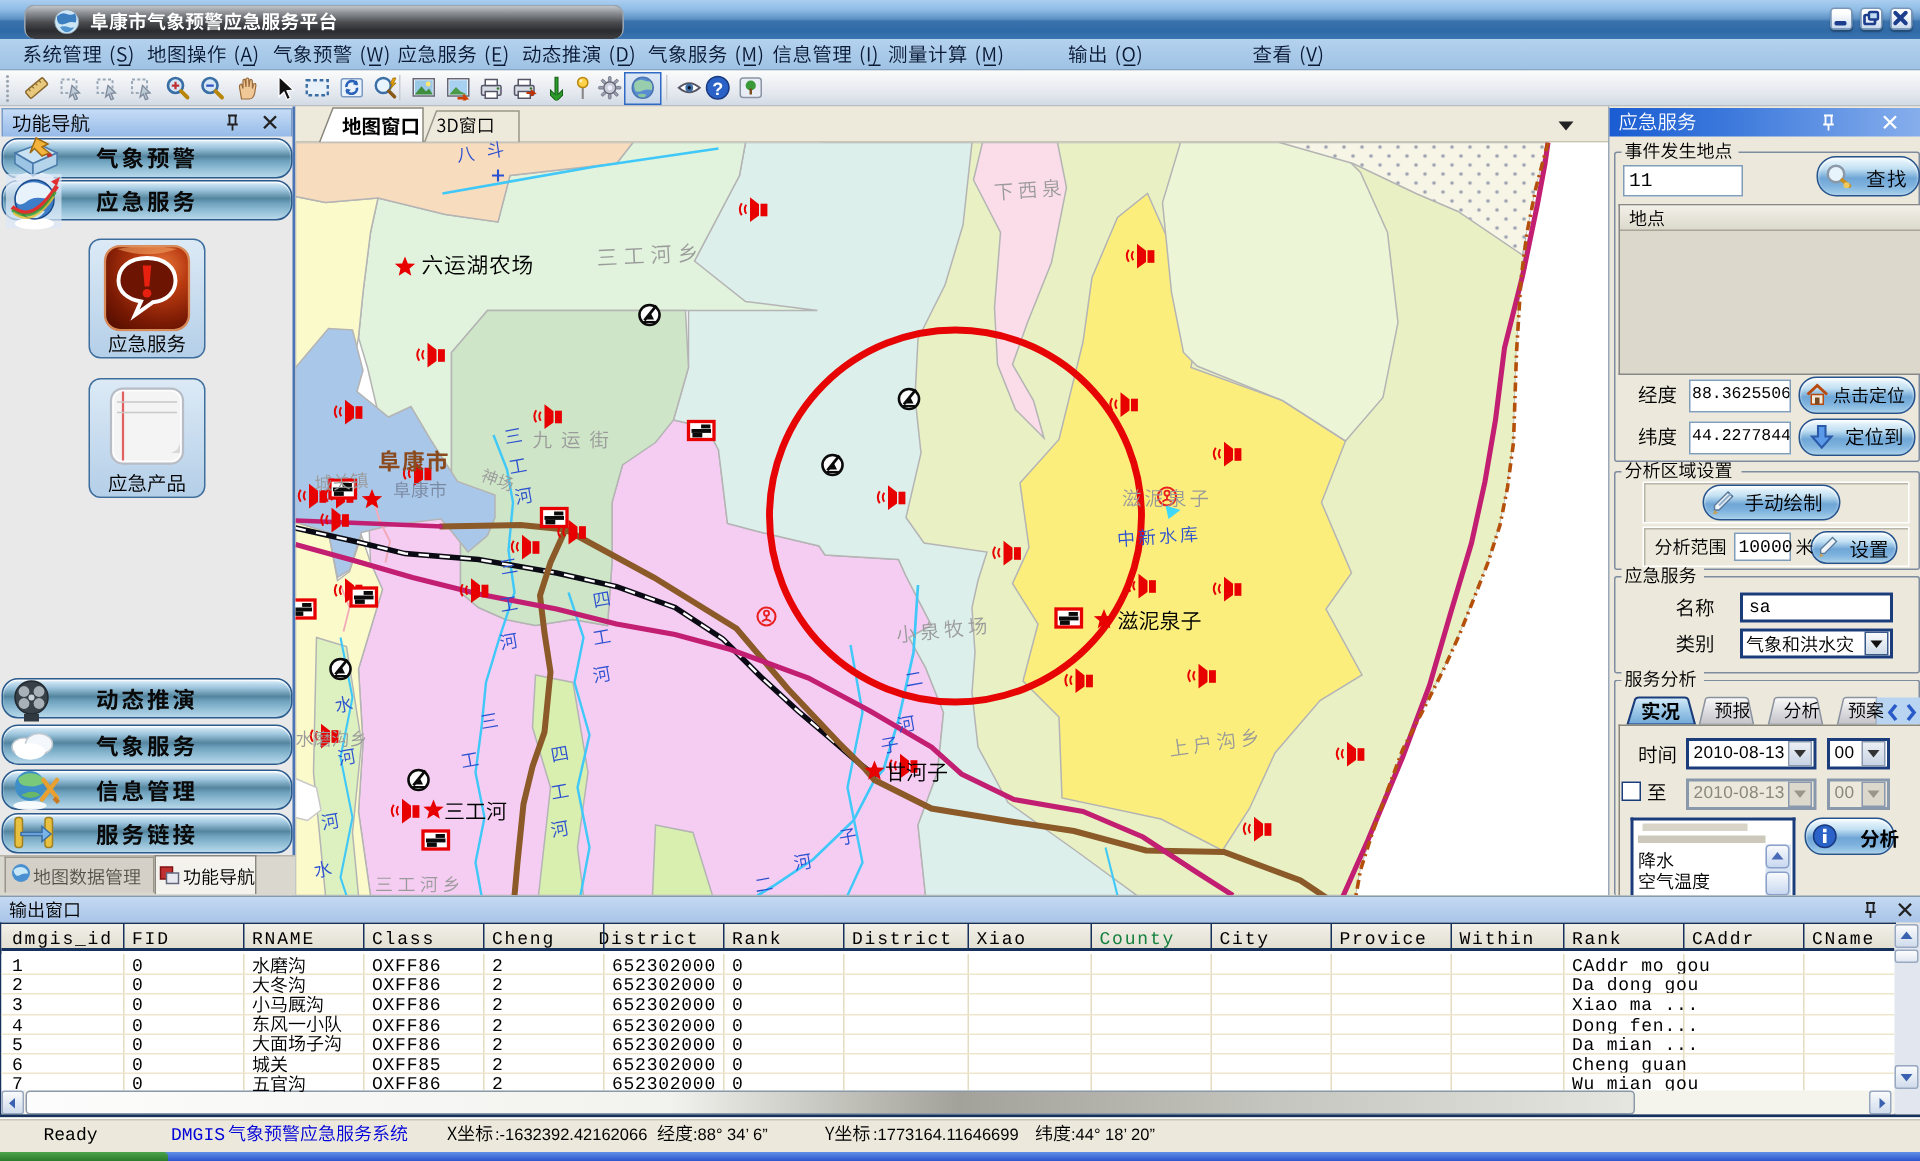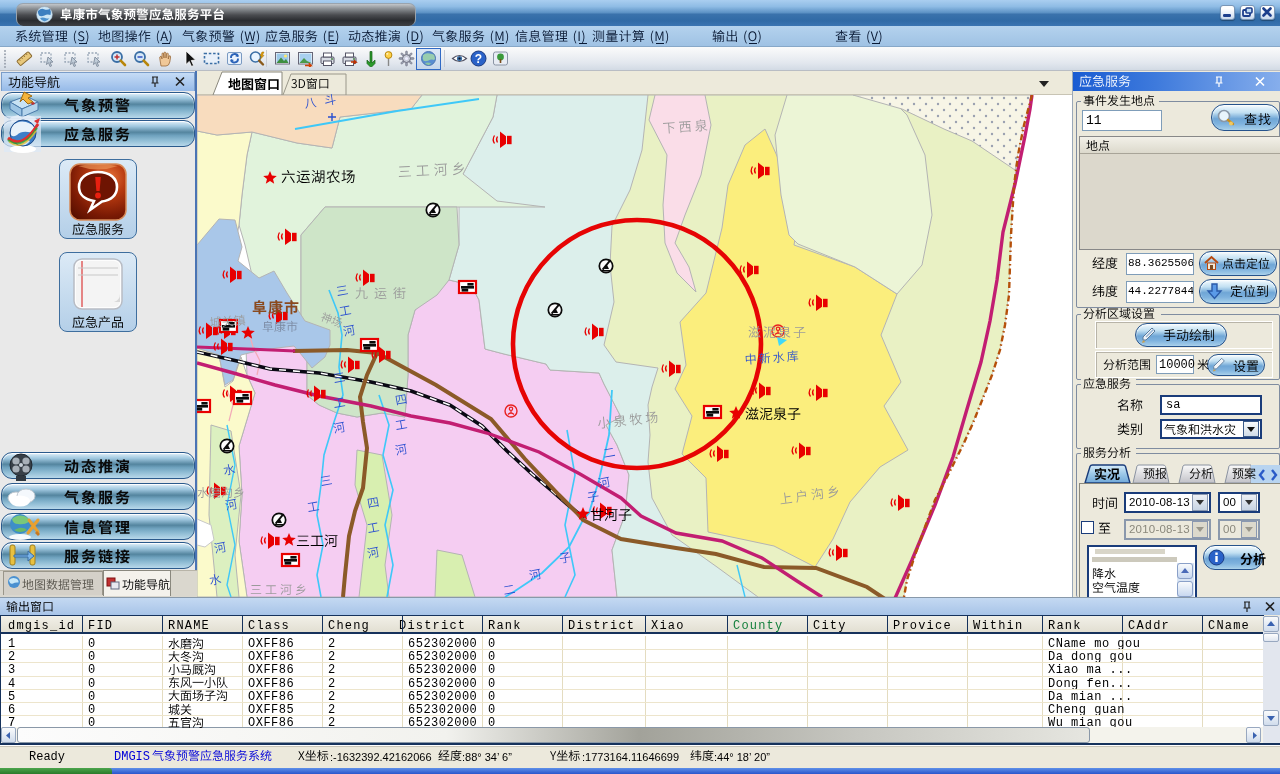--- a/index.html
+++ b/index.html
@@ -577,21 +577,21 @@
 <div class="abs" style="left:967px;top:636px;width:1px;height:91px;background:#E4DCC0"></div>
 <div class="abs" style="left:1042px;top:636px;width:1px;height:91px;background:#E4DCC0"></div>
 <div class="abs" style="left:1122px;top:636px;width:1px;height:91px;background:#E4DCC0"></div>
 <div class="abs" style="left:1202px;top:636px;width:1px;height:91px;background:#E4DCC0"></div>
 <div class="abs" style="left:8px;top:637px;font-family:'Liberation Mono',monospace;font-size:12px;color:#000;letter-spacing:.5px">1</div>
 <div class="abs" style="left:88px;top:637px;font-family:'Liberation Mono',monospace;font-size:12px;color:#000;letter-spacing:.5px">0</div>
 <div class="abs" style="left:248px;top:637px;font-family:'Liberation Mono',monospace;font-size:12px;color:#000;letter-spacing:.5px">OXFF86</div>
 <div class="abs" style="left:328px;top:637px;font-family:'Liberation Mono',monospace;font-size:12px;color:#000;letter-spacing:.5px">2</div>
 <div class="abs" style="left:408px;top:637px;font-family:'Liberation Mono',monospace;font-size:12px;color:#000;letter-spacing:.5px">652302000</div>
 <div class="abs" style="left:488px;top:637px;font-family:'Liberation Mono',monospace;font-size:12px;color:#000;letter-spacing:.5px">0</div>
-<div class="abs" style="left:1048px;top:637px;font-family:'Liberation Mono',monospace;font-size:12px;color:#000;letter-spacing:.5px">CName mo gou</div>
+<div class="abs" style="left:1048px;top:637px;font-family:'Liberation Mono',monospace;font-size:12px;color:#000;letter-spacing:.5px">CAddr mo gou</div>
 <div class="abs" style="left:1px;top:649px;width:1262px;height:1px;background:#EDE5CC"></div>
 <div class="abs" style="left:8px;top:650px;font-family:'Liberation Mono',monospace;font-size:12px;color:#000;letter-spacing:.5px">2</div>
 <div class="abs" style="left:88px;top:650px;font-family:'Liberation Mono',monospace;font-size:12px;color:#000;letter-spacing:.5px">0</div>
 <div class="abs" style="left:248px;top:650px;font-family:'Liberation Mono',monospace;font-size:12px;color:#000;letter-spacing:.5px">OXFF86</div>
 <div class="abs" style="left:328px;top:650px;font-family:'Liberation Mono',monospace;font-size:12px;color:#000;letter-spacing:.5px">2</div>
 <div class="abs" style="left:408px;top:650px;font-family:'Liberation Mono',monospace;font-size:12px;color:#000;letter-spacing:.5px">652302000</div>
 <div class="abs" style="left:488px;top:650px;font-family:'Liberation Mono',monospace;font-size:12px;color:#000;letter-spacing:.5px">0</div>
 <div class="abs" style="left:1048px;top:650px;font-family:'Liberation Mono',monospace;font-size:12px;color:#000;letter-spacing:.5px">Da dong gou</div>
 <div class="abs" style="left:1px;top:662px;width:1262px;height:1px;background:#EDE5CC"></div>
 <div class="abs" style="left:8px;top:663px;font-family:'Liberation Mono',monospace;font-size:12px;color:#000;letter-spacing:.5px">3</div>

